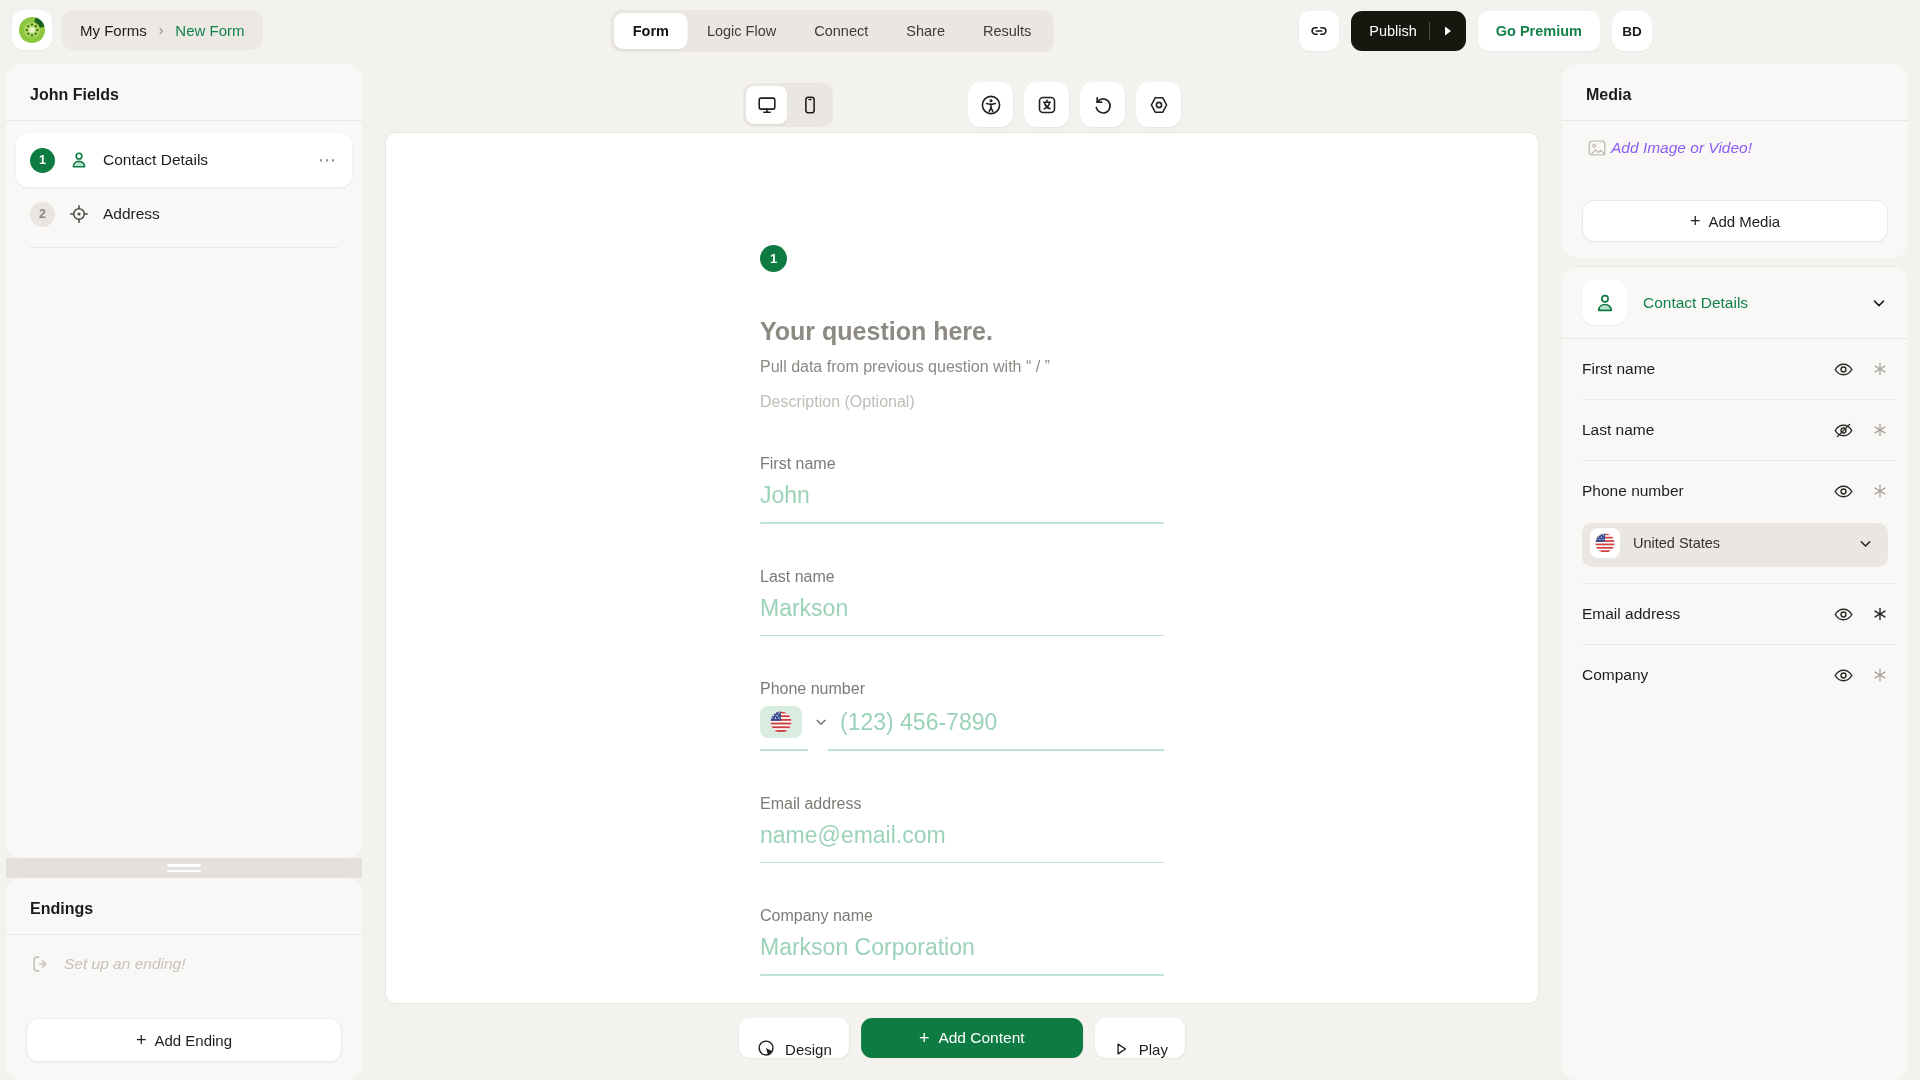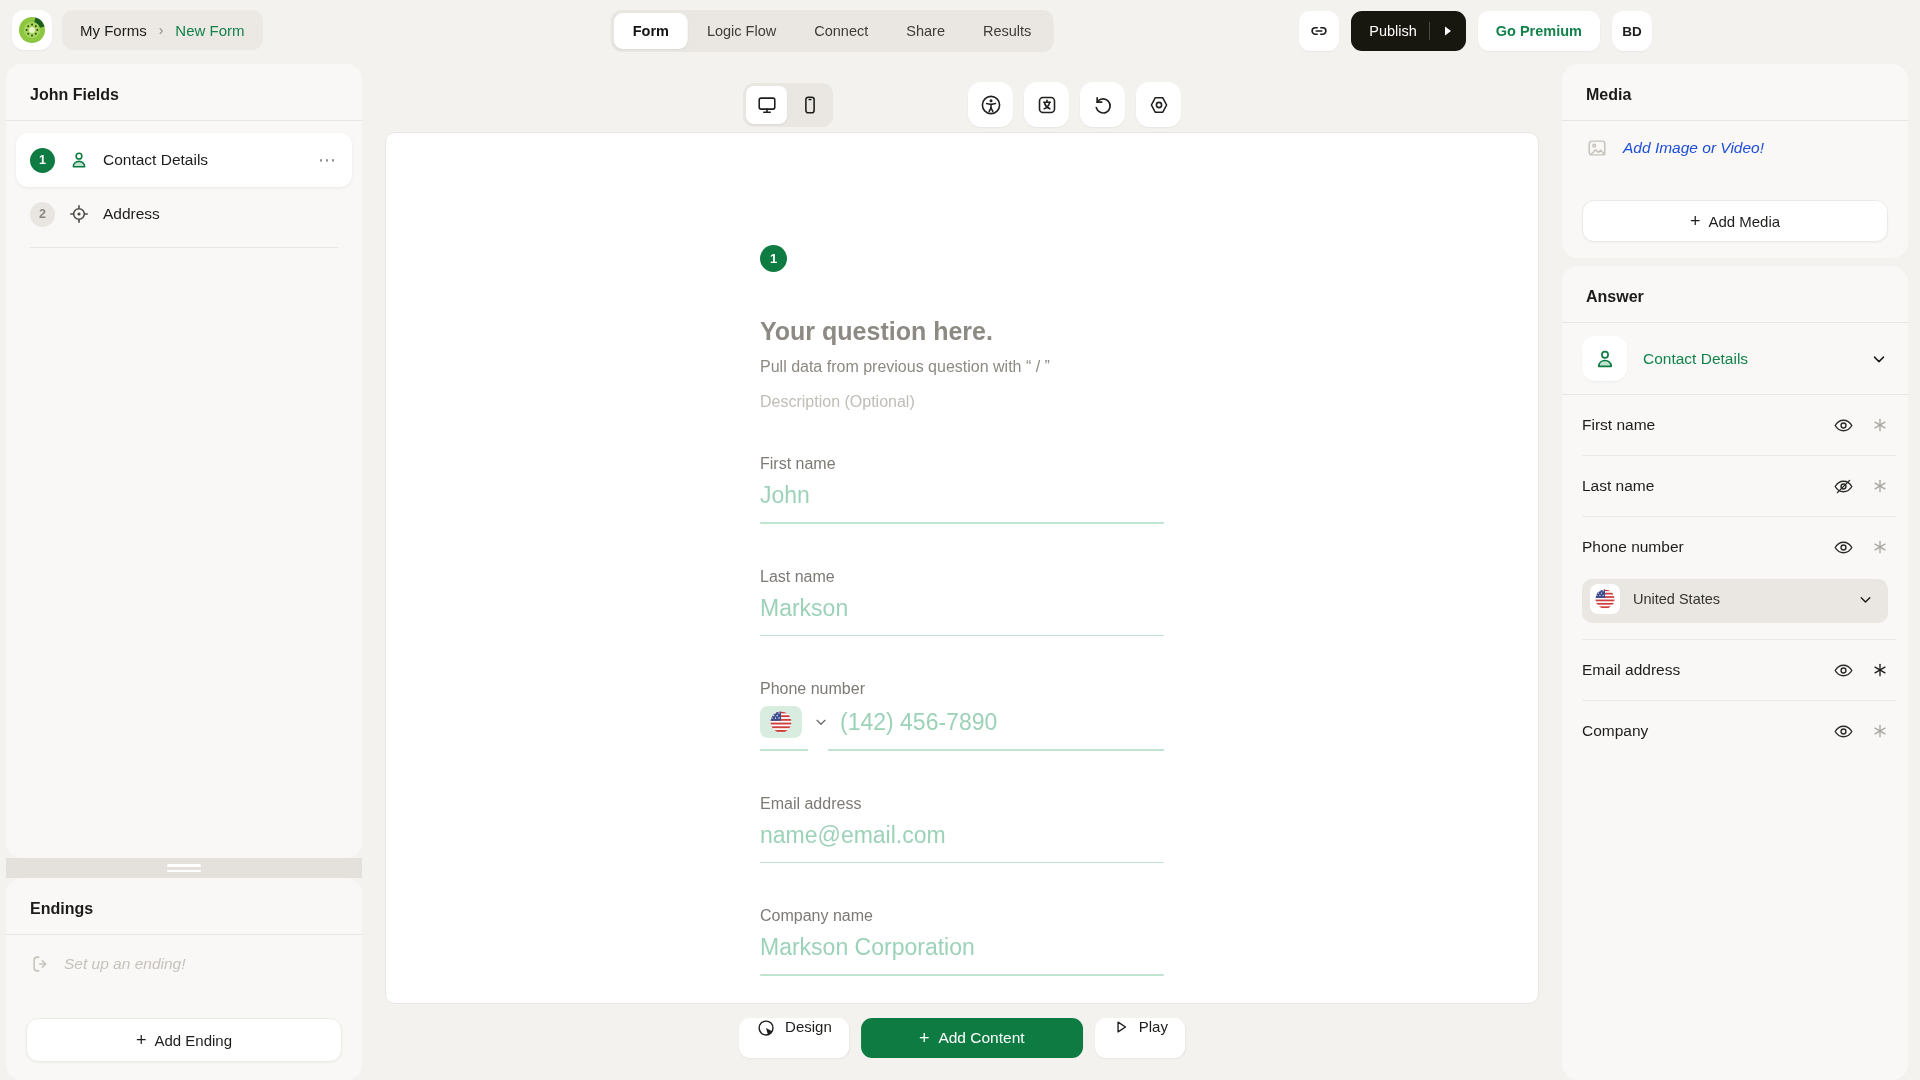--- a/index.html
+++ b/index.html
@@ -101,31 +101,31 @@
     align-items:center; justify-content:center; cursor:pointer; }
   .phone-chevron { color:#6d6d6a; display:flex; cursor:pointer; }
   .phone-num { font-size:23px; color:#9cd2b8; cursor:text; }
   .u-split { margin-top:11px; display:flex; gap:20px; }
   .u-split .s1 { width:48px; height:1.5px; background:#c1e3d1; }
   .u-split .s2 { flex:1; height:1.5px; background:#c1e3d1; }
 
   .canvas-bottom { position:absolute; bottom:22px; left:50%; transform:translateX(-50%);
     display:flex; gap:12px; align-items:center; }
   .pill-btn { height:40px; background:#fff; border:none; border-radius:11px; padding:0 17px;
-    display:flex; align-items:flex-start; gap:9px; font-size:15px; font-weight:500; font-family:inherit;
+    display:flex; align-items:flex-end; gap:9px; font-size:15px; font-weight:500; font-family:inherit;
     color:#1d1d1b; cursor:pointer; box-shadow:0 1px 2px rgba(0,0,0,.05); }
   .add-content-btn { height:40px; width:222px; background:#0e7c42; border:none; border-radius:11px;
     display:flex; align-items:center; justify-content:center; gap:9px; font-size:15.5px;
     font-weight:500; font-family:inherit; color:#fff; cursor:pointer; }
 
   
   .right-col { position:absolute; right:12px; top:64px; bottom:0; width:346px; display:flex;
     flex-direction:column; gap:8px; }
   .panel-media { height:194px; display:flex; flex-direction:column; }
-  .media-empty { display:flex; align-items:center; gap:15px; padding:16px 24px 0; color:#1d4ed8;
+  .media-empty { display:flex; align-items:center; gap:3px; padding:16px 24px 0; color:#8b5cf6;
     font-style:italic; font-size:15.5px; }
   .media-btn { margin:auto 20px 16px; height:42px; }
 
   .panel-answer { flex:1; overflow:hidden; }
   .answer-block-row { display:flex; align-items:center; gap:16px; padding:13px 20px 13px 20px; cursor:pointer; }
   .block-icon-box { width:45px; height:45px; background:#fff; border-radius:13px; display:flex;
     align-items:center; justify-content:center; box-shadow:0 1px 2px rgba(0,0,0,.05); }
   .answer-block-row .label { flex:1; color:#12824a; font-size:15.5px; font-weight:500; }
   .answer-block-row .chev { color:#1d1d1b; display:flex; }
   .a-row { display:flex; align-items:center; padding:0 20px; height:60px; }
@@ -386,21 +386,21 @@
                   </g>
                 </g>
               </svg>
             </span>
           </span>
           <span class="phone-chevron">
             <svg width="16" height="16" viewBox="0 0 24 24" fill="none" stroke="currentColor" stroke-width="2" stroke-linecap="round" stroke-linejoin="round">
               <polyline points="6 9.5 12 15.5 18 9.5"></polyline>
             </svg>
           </span>
-          <span class="phone-num">(142) 456-7890</span>
+          <span class="phone-num">(123) 456-7890</span>
         </div>
         <div class="u-split">
           <span class="s1"></span>
             <span class="s2"></span>
         </div>
       </div>
 
       <div class="f-block">
         <div class="f-label">Email address</div>
         <div class="f-value">name@email.com</div>
@@ -454,21 +454,20 @@
       </span>
       <span>Add Image or Video!</span>
     </div>
     <button class="ghost-btn media-btn">
       <span class="plus">+</span>
       <span>Add Media</span>
     </button>
   </div>
 
   <div class="panel panel-answer">
-    <div class="panel-header">Answer</div>
     <div class="hr"></div>
 
     <div class="answer-block-row">
       <span class="block-icon-box">
         <svg width="24" height="24" viewBox="0 0 24 24" fill="none" stroke="#0e7c42" stroke-width="1.7" stroke-linejoin="round">
           <circle cx="12" cy="7.8" r="3.1"></circle>
           <path d="M5.8 19.3h12.4c0-3.5-2.8-5.8-6.2-5.8s-6.2 2.3-6.2 5.8z" fill="#bfe3d0"></path>
         </svg>
       </span>
       <span class="label">Contact Details</span>

